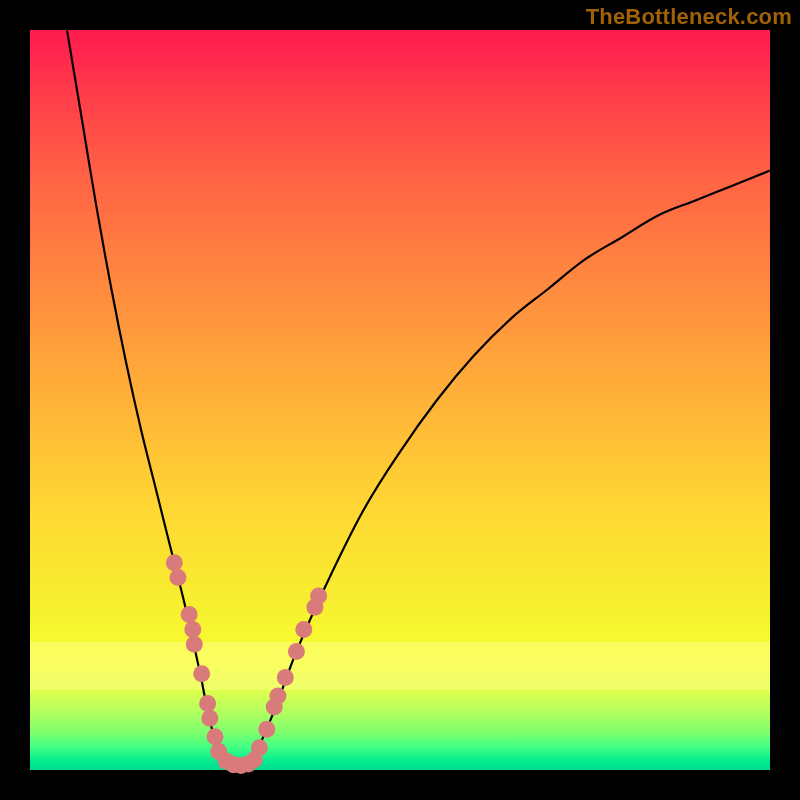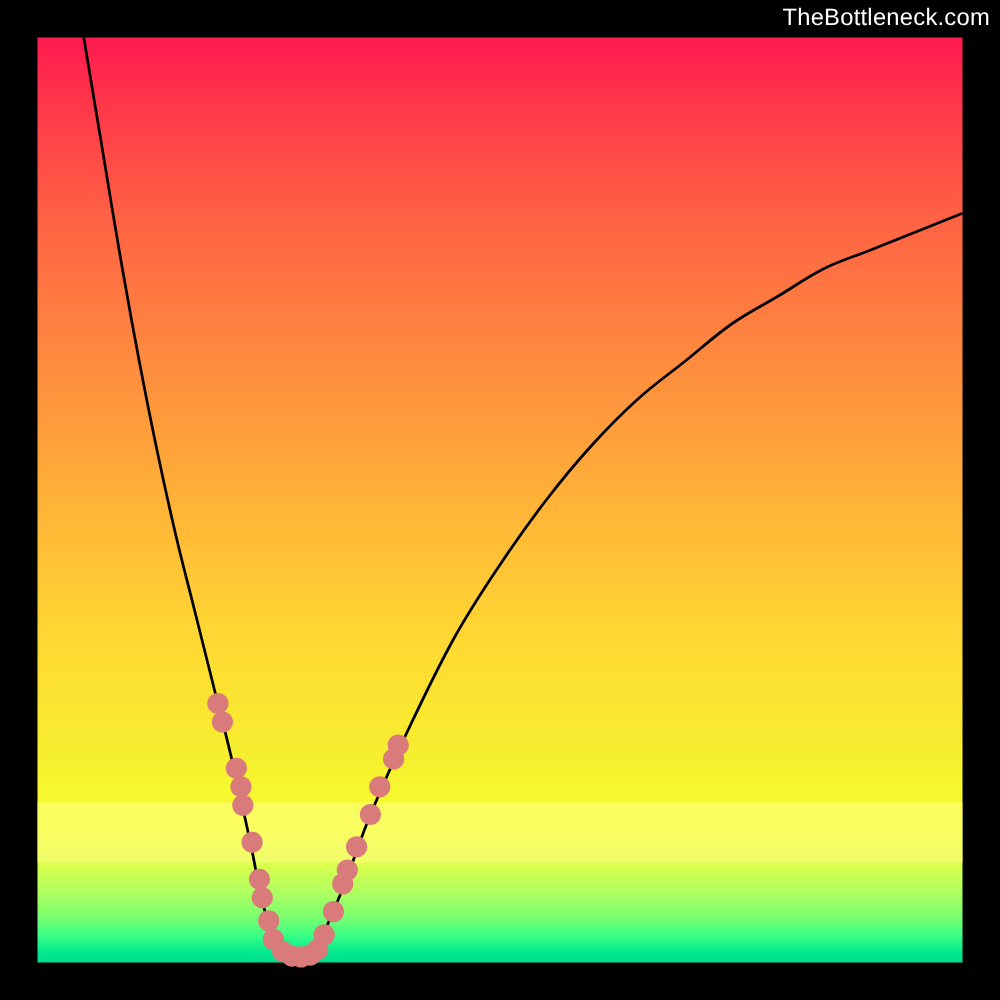--- a/index.html
+++ b/index.html
@@ -40,24 +40,24 @@
     right: 0;
     height: 48px;
     top: 612px;
     background: #fdfd85;
     opacity: 0.55;
   }
   .watermark {
     position: absolute;
     top: 4px;
     right: 8px;
-    color: #ffffff;
-    font-size: 19px;
+    color: #a16207;
+    font-size: 22px;
     letter-spacing: 0.2px;
-    font-weight: 400;
+    font-weight: 700;
   }
   svg {
     position: absolute;
     left: 30px;
     top: 30px;
     width: 740px;
     height: 740px;
     overflow: visible;
   }
 </style>

